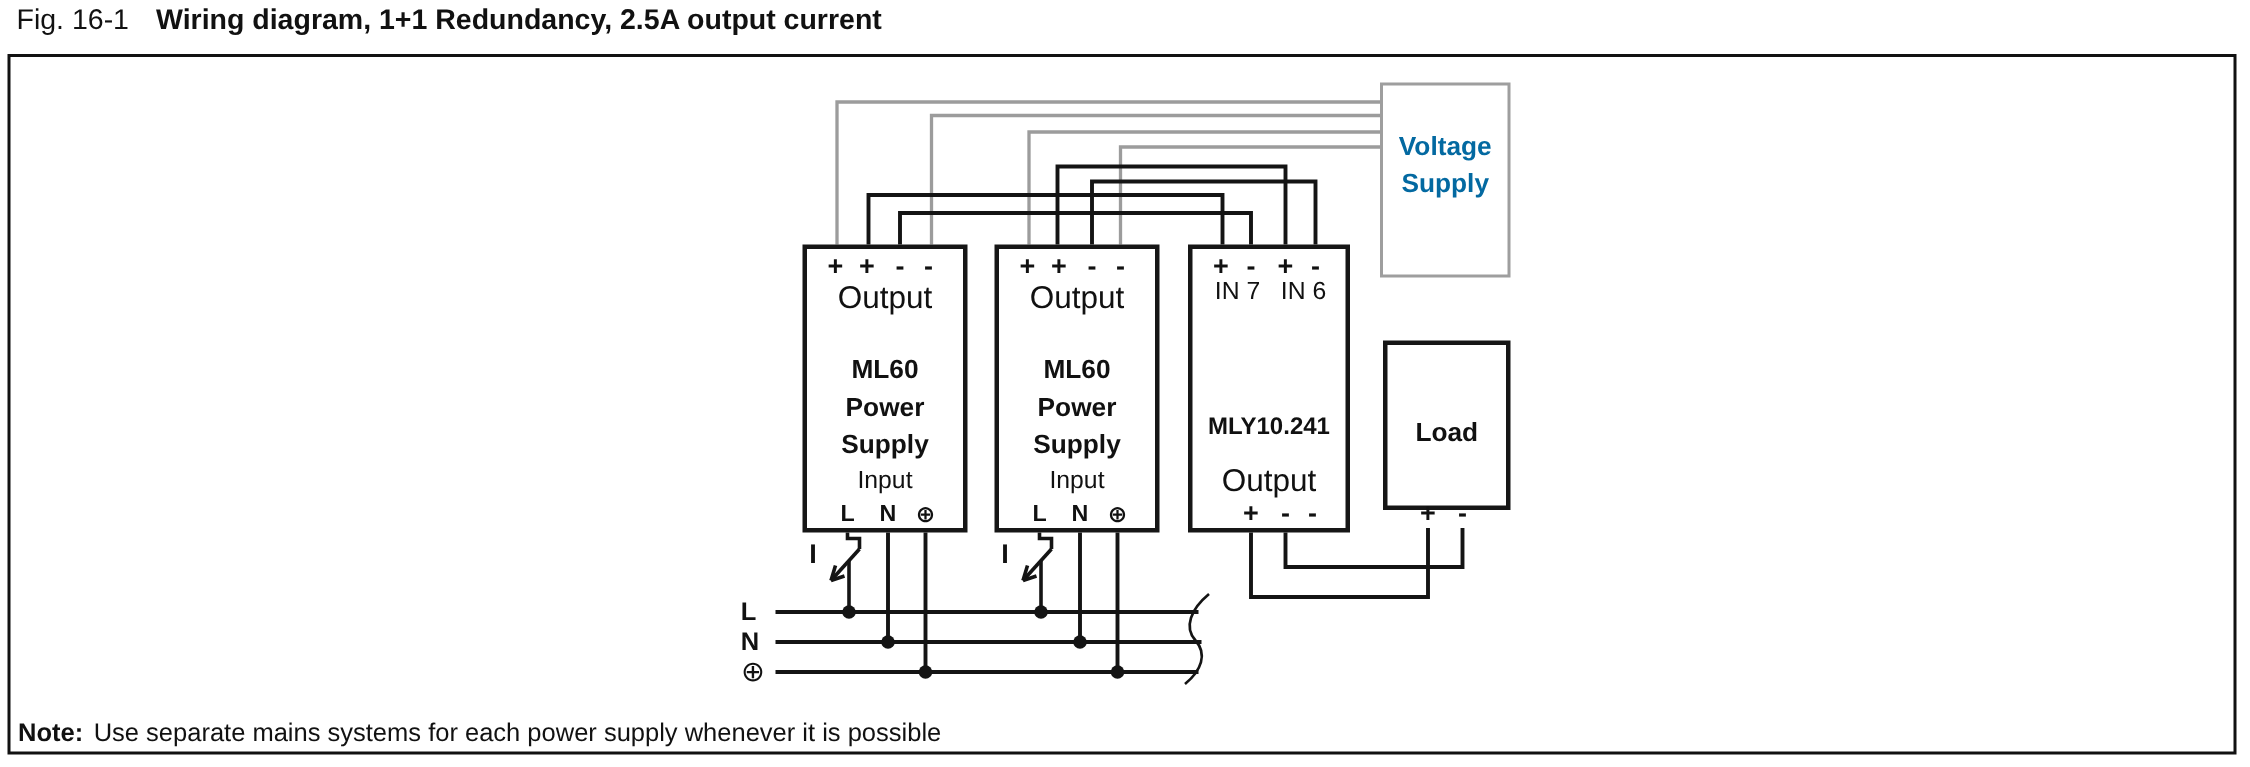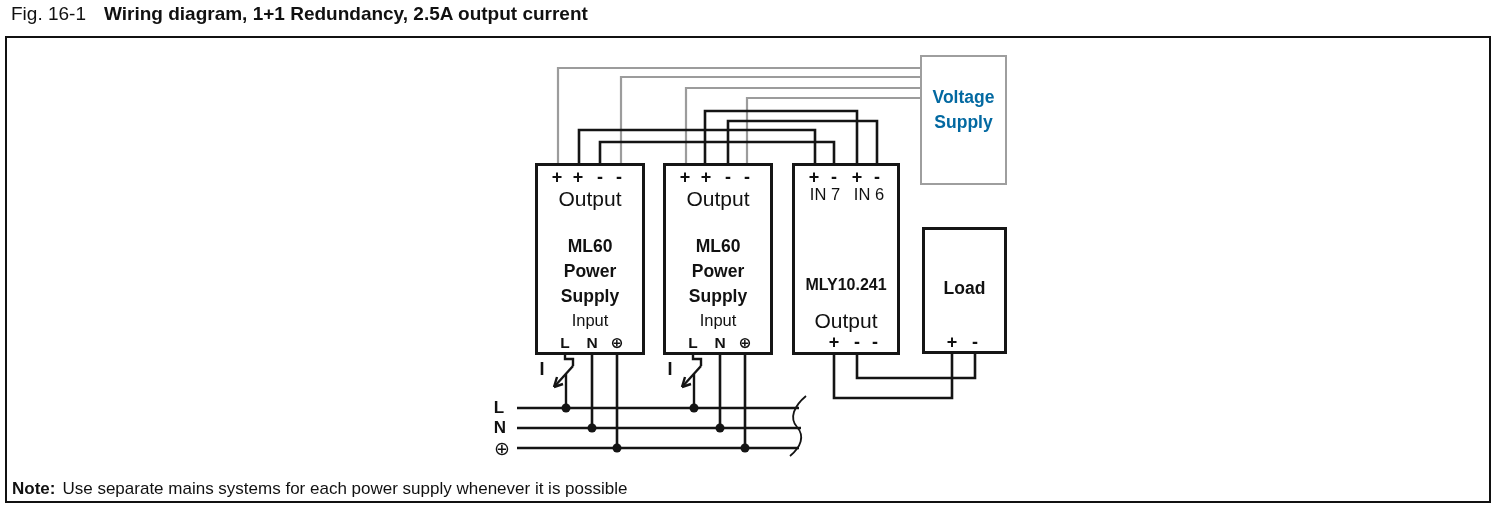--- a/index.html
+++ b/index.html
@@ -8,21 +8,21 @@
     font-family:"Liberation Sans","DejaVu Sans",sans-serif;color:#111;
   }
   .title{position:absolute;left:0;top:3px;width:1400px;text-align:left;font-size:19px;white-space:nowrap;padding-left:11px;}
   .title .fig{font-weight:400;margin-right:18px;}
   .title .ttl{font-weight:700;}
   .frame{position:absolute;left:5px;top:36px;width:1486px;height:467px;border:2px solid #111;box-sizing:border-box;}
   .wires{position:absolute;left:0;top:0;}
   .box{position:absolute;background:#fff;border:3px solid #161616;box-sizing:border-box;}
   .psu,.mly{top:163px;width:110px;height:192px;}
   .mly{width:108px;}
-  .load-box{left:922px;top:227px;width:85px;height:127px;}
+  .load-box{left:922px;top:227px;width:85px;height:113px;}
   .vm-box{left:920px;top:55px;width:87px;height:130px;border:2px solid #9e9e9e;color:#0369a1;}
   .clabel{position:absolute;left:0;width:100%;text-align:center;}
   .term{position:absolute;transform:translateX(-50%);white-space:nowrap;}
   .sign{font-weight:700;font-size:18px;top:1px;}
   .out-lbl{top:21px;font-size:21px;}
   .name-block{top:68px;font-size:17.5px;font-weight:700;line-height:25px;}
   .in-lbl{top:145px;font-size:16.5px;}
   .t-bot{top:168px;font-size:15.5px;font-weight:600;}
   .mly .in-pair{top:19px;font-size:16.5px;}
   .mly .name-lbl{top:110px;font-size:16px;font-weight:700;}

